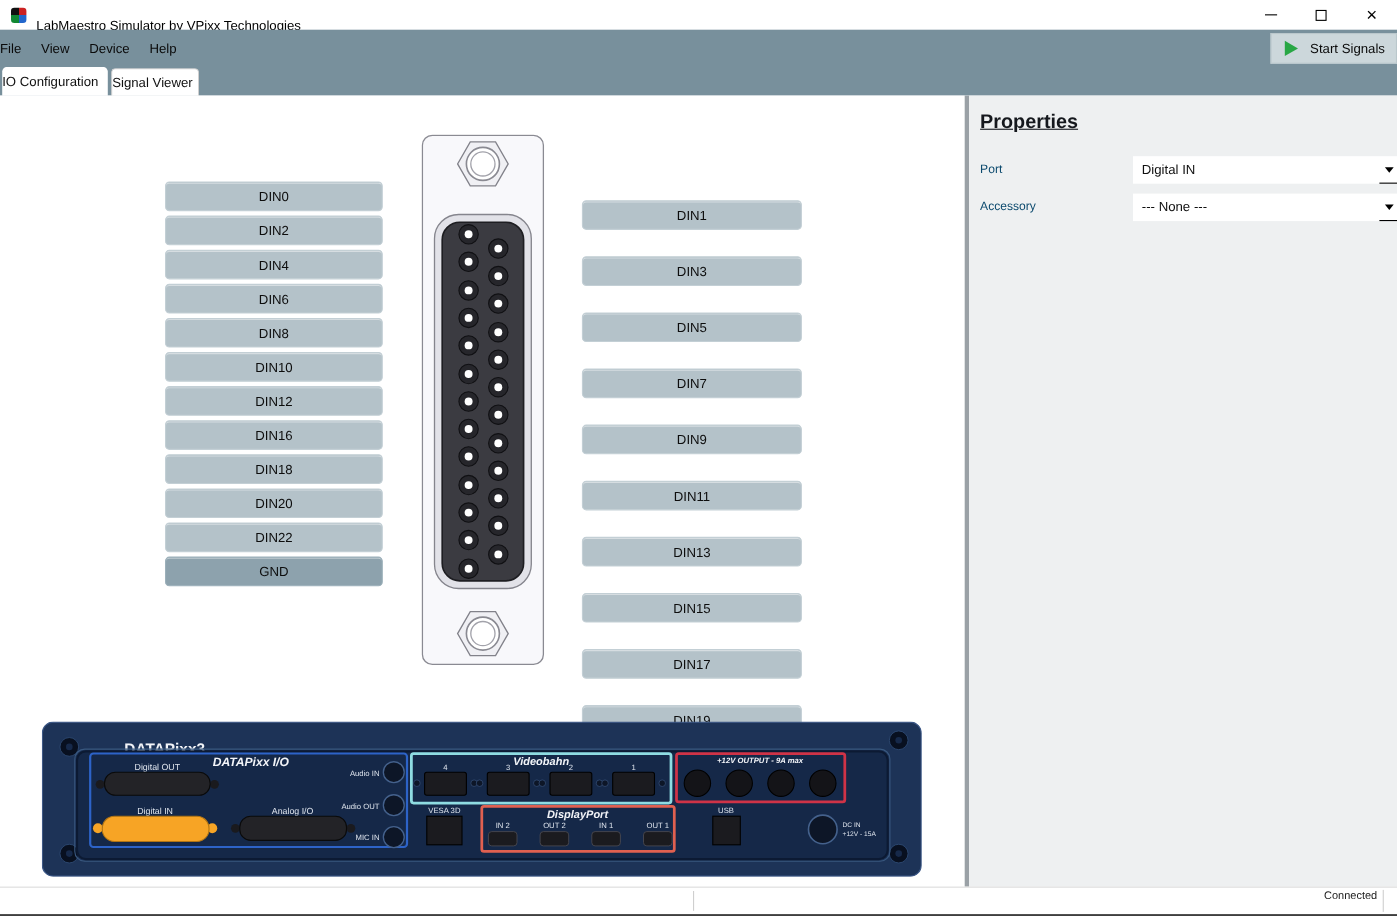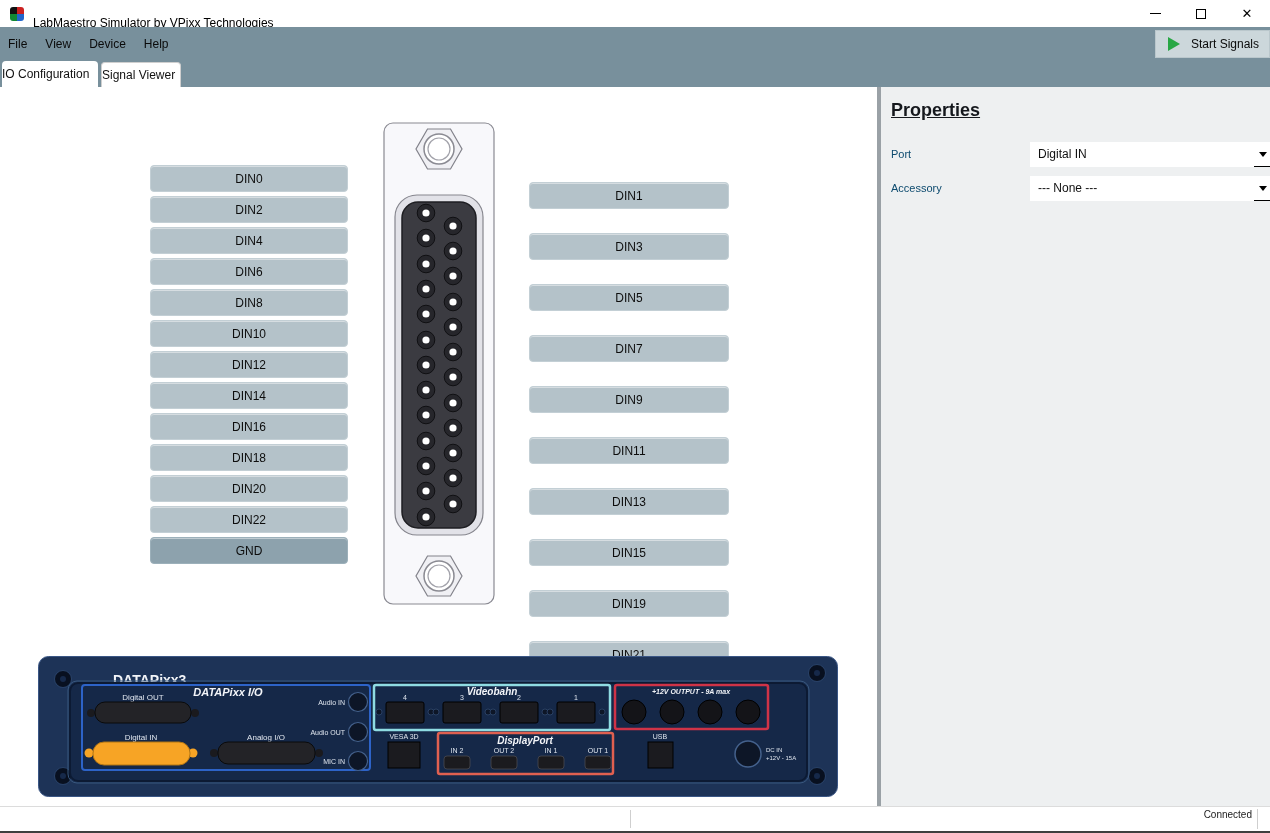--- a/index.html
+++ b/index.html
@@ -87,21 +87,21 @@
     <div class="win-btn">
         <div class="glyph-max"></div>
       </div>
     <div class="win-btn">
         <span class="glyph-close">✕</span>
       </div>
   </div>
 </div>
 
 <div class="menubar">
-  <span class="menu-item" style="padding-left:8px">File</span>
+  <span class="menu-item" style="padding-left:0">File</span>
   <span class="menu-item">View</span>
   <span class="menu-item">Device</span>
   <span class="menu-item">Help</span>
   <div class="start-btn">
     <span class="play-icon"></span>
     <span>Start Signals</span>
   </div>
 </div>
 
 <div class="tabbar">
@@ -117,37 +117,37 @@
   <div class="left-pane">
 
     <div class="pin-col left-col">
       <div class="pin-btn">DIN0</div>
       <div class="pin-btn">DIN2</div>
       <div class="pin-btn">DIN4</div>
       <div class="pin-btn">DIN6</div>
       <div class="pin-btn">DIN8</div>
       <div class="pin-btn">DIN10</div>
       <div class="pin-btn">DIN12</div>
-      <div class="pin-btn">DIN14</div>
       <div class="pin-btn">DIN16</div>
       <div class="pin-btn">DIN18</div>
       <div class="pin-btn">DIN20</div>
       <div class="pin-btn">DIN22</div>
       <div class="pin-btn gnd">GND</div>
     </div>
 
     <div class="pin-col right-col">
       <div class="pin-btn">DIN1</div>
       <div class="pin-btn">DIN3</div>
       <div class="pin-btn">DIN5</div>
       <div class="pin-btn">DIN7</div>
       <div class="pin-btn">DIN9</div>
       <div class="pin-btn">DIN11</div>
       <div class="pin-btn">DIN13</div>
       <div class="pin-btn">DIN15</div>
+      <div class="pin-btn">DIN17</div>
       <div class="pin-btn">DIN19</div>
       <div class="pin-btn">DIN21</div>
       <div class="pin-btn">DIN23</div>
     </div>
 
     <svg class="connector-svg" width="112" height="483" viewBox="0 0 112 483">
       <defs>
         <g id="cpin">
           <circle r="8.8" fill="#26262b" stroke="#101013" stroke-width="1"></circle>
           <circle r="3.6" fill="#ffffff"></circle>

